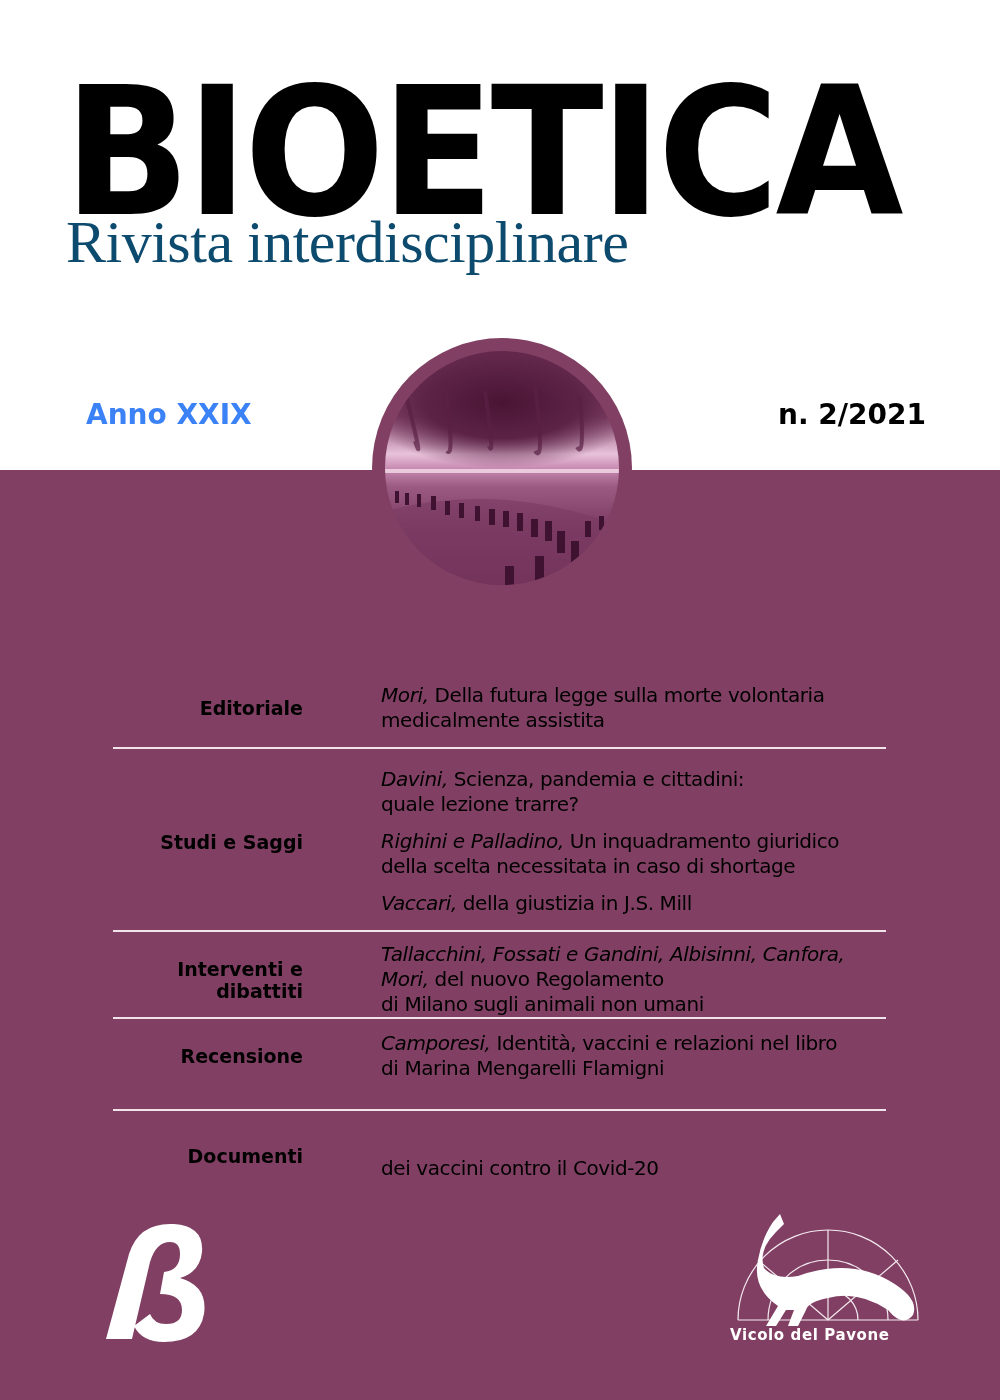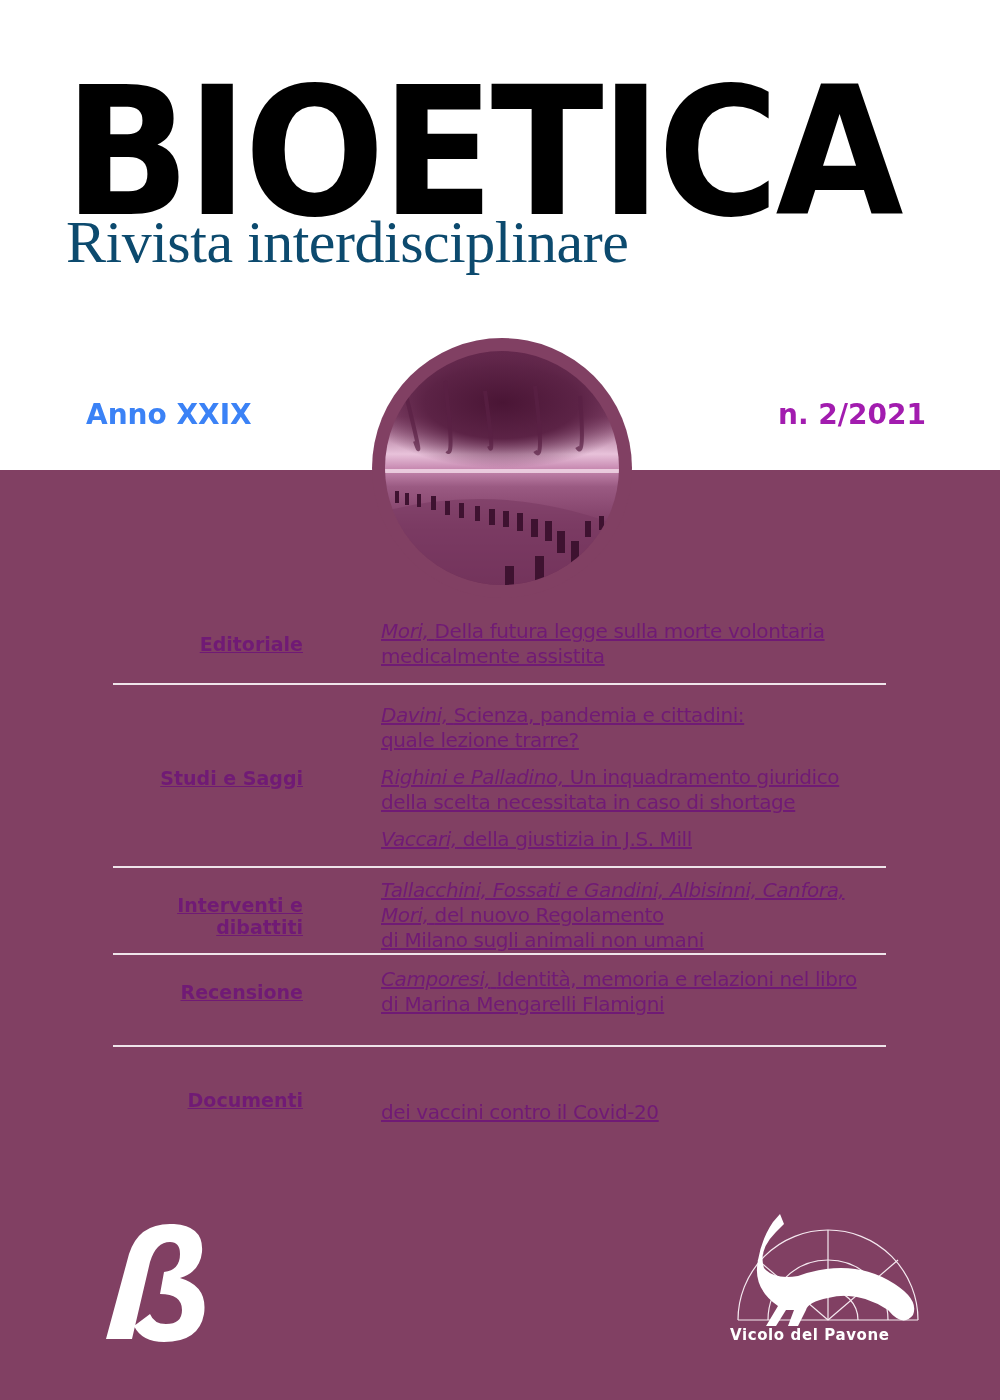--- a/index.html
+++ b/index.html
@@ -1,28 +1,28 @@
 <!DOCTYPE html>
 <html><head>
 <meta charset="utf-8">
 <style>
   html, body { margin:0; padding:0; }
   body { width:1000px; height:1400px; position:relative; overflow:hidden; background:#ffffff; font-family:"Liberation Sans", sans-serif; }
   .title { position:absolute; left:64px; top:64px; font-family:"DejaVu Sans", sans-serif; font-weight:bold; font-size:178px; line-height:1; letter-spacing:-4px; color:#000; transform:scaleX(0.93); transform-origin:left top; white-space:nowrap; }
   .subtitle { position:absolute; left:66px; top:212px; font-family:Liberation Serif, serif; font-size:60px; line-height:1; color:#0c4a6e; letter-spacing:-0.5px; white-space:nowrap; font-weight:500; }
   .anno { position:absolute; left:86px; top:398px; font-family:"DejaVu Sans", sans-serif; font-weight:bold; font-size:28px; color:#3b82f6; }
-  .numero { position:absolute; right:74px; top:398px; font-family:"DejaVu Sans", sans-serif; font-weight:bold; font-size:28px; color:#a21caf; }
+  .numero { position:absolute; right:74px; top:398px; font-family:"DejaVu Sans", sans-serif; font-weight:bold; font-size:28px; color:#000000; }
   .band { position:absolute; left:0; top:470px; width:1000px; height:930px; background:#814063; }
   .circle-ring { position:absolute; left:372px; top:338px; width:260px; height:260px; border-radius:50%; background:#814063; }
   .circle-img { position:absolute; left:385px; top:351px; width:234px; height:234px; border-radius:50%; overflow:hidden;
     background:
       radial-gradient(ellipse 60% 28% at 50% 22%, #4a1535 0%, #5c2346 55%, rgba(92,35,70,0) 100%),
       linear-gradient(180deg, #6a2c52 0%, #8a4a70 28%, #e8c2da 44%, #c98cb3 50%, #9a5a82 58%, #7d3c64 75%, #6a2a52 100%); }
   .crowd { position:absolute; left:0; top:0; width:234px; height:234px; }
-  .toc { position:absolute; left:113px; top:615px; width:773px; color:#701a75;text-decoration:underline; }
+  .toc { position:absolute; left:113px; top:679px; width:773px; color:#000000; }
   .row { display:flex; align-items:center; border-bottom:2px solid #efe4ea; }
   .row:last-child { border-bottom:none; }
   .cat { width:224px; text-align:right; font-family:"DejaVu Sans", sans-serif; font-weight:bold; font-size:19px; padding-right:34px; box-sizing:border-box; flex:none; }
   .entries { flex:1; font-family:"DejaVu Sans", sans-serif; font-size:20px; line-height:25px; letter-spacing:-0.4px;margin-left:44px; }
   .entry { margin:0; }
   .entry + .entry { margin-top:12px; }
   .entry i { font-style:italic; }
   .logo-b { position:absolute; left:84px; top:1214px; width:130px; height:130px; }
   .publisher { position:absolute; left:728px; top:1210px; width:200px; height:140px; }
   .pub-name { position:absolute; left:730px; top:1326px; width:190px; text-align:left; color:#fff; font-family:"DejaVu Sans", sans-serif; font-weight:bold; font-size:15px; letter-spacing:0.6px; }
@@ -83,24 +83,24 @@
   </div>
   <div class="row" style="padding:10px 0 0;">
     <div class="cat">Interventi e dibattiti</div>
     <div class="entries">
       <p class="entry"><i>Tallacchini, Fossati e Gandini, Albisinni, Canfora,</i><br><i>Mori,</i> <span>del nuovo Regolamento</span><br><span>di Milano sugli animali non umani</span></p>
     </div>
   </div>
   <div class="row" style="padding:12px 0 28px;">
     <div class="cat">Recensione</div>
     <div class="entries">
-      <p class="entry"><i>Camporesi,</i> <span>Identità, memoria e relazioni nel libro</span><br><span>di Marina Mengarelli Flamigni</span></p>
+      <p class="entry"><i>Camporesi,</i> <span>Identità, vaccini e relazioni nel libro</span><br><span>di Marina Mengarelli Flamigni</span></p>
     </div>
   </div>
-  <div class="row" style="padding:28px 0 0;">
+  <div class="row" style="padding:20px 0 0;">
     <div class="cat">Documenti</div>
     <div class="entries">
       <p class="entry"><br><span>dei vaccini contro il Covid-20</span></p>
     </div>
   </div>
 </div>
 
 <svg class="logo-b" viewBox="0 0 130 130">
   <path d="M22 125 L45 40 Q55 8 90 10 Q120 12 118 38 Q116 58 96 64 Q124 72 120 100 Q115 128 80 128 Q58 128 50 112 L66 100 Q70 110 82 110 Q98 110 98 96 Q98 80 76 80 L80 58 Q96 56 96 40 Q96 28 86 28 Q72 28 66 48 L48 125 Z" fill="#ffffff"></path>
 </svg>

